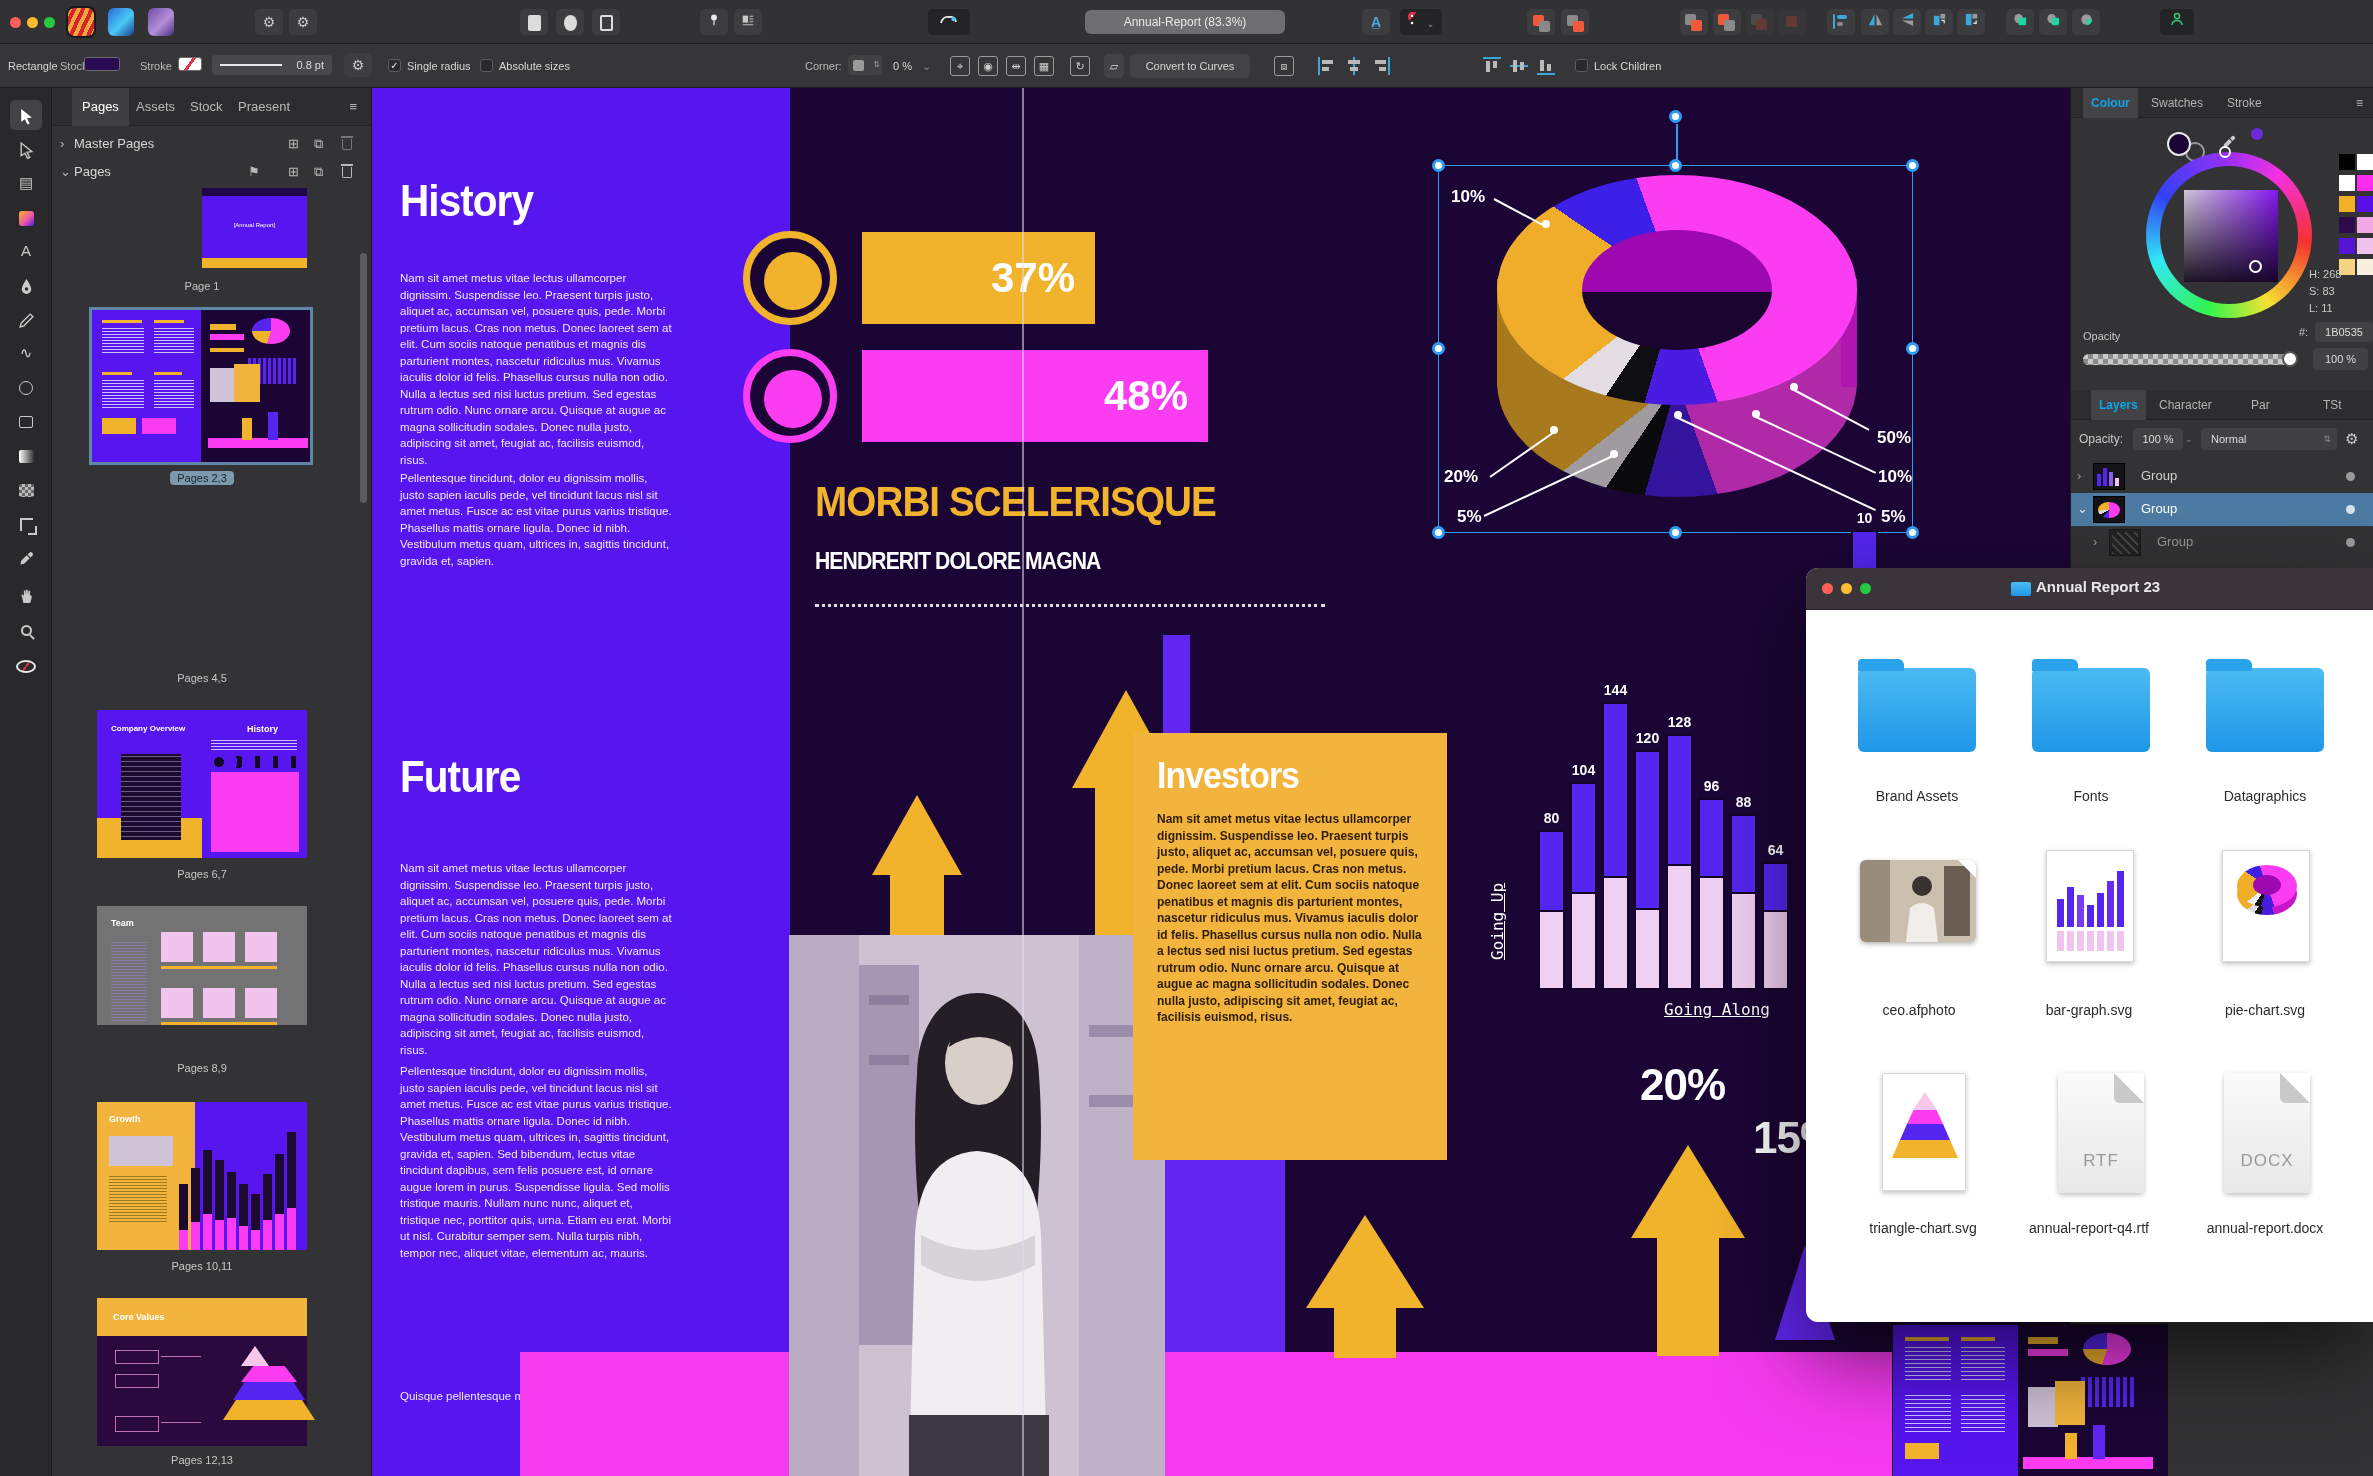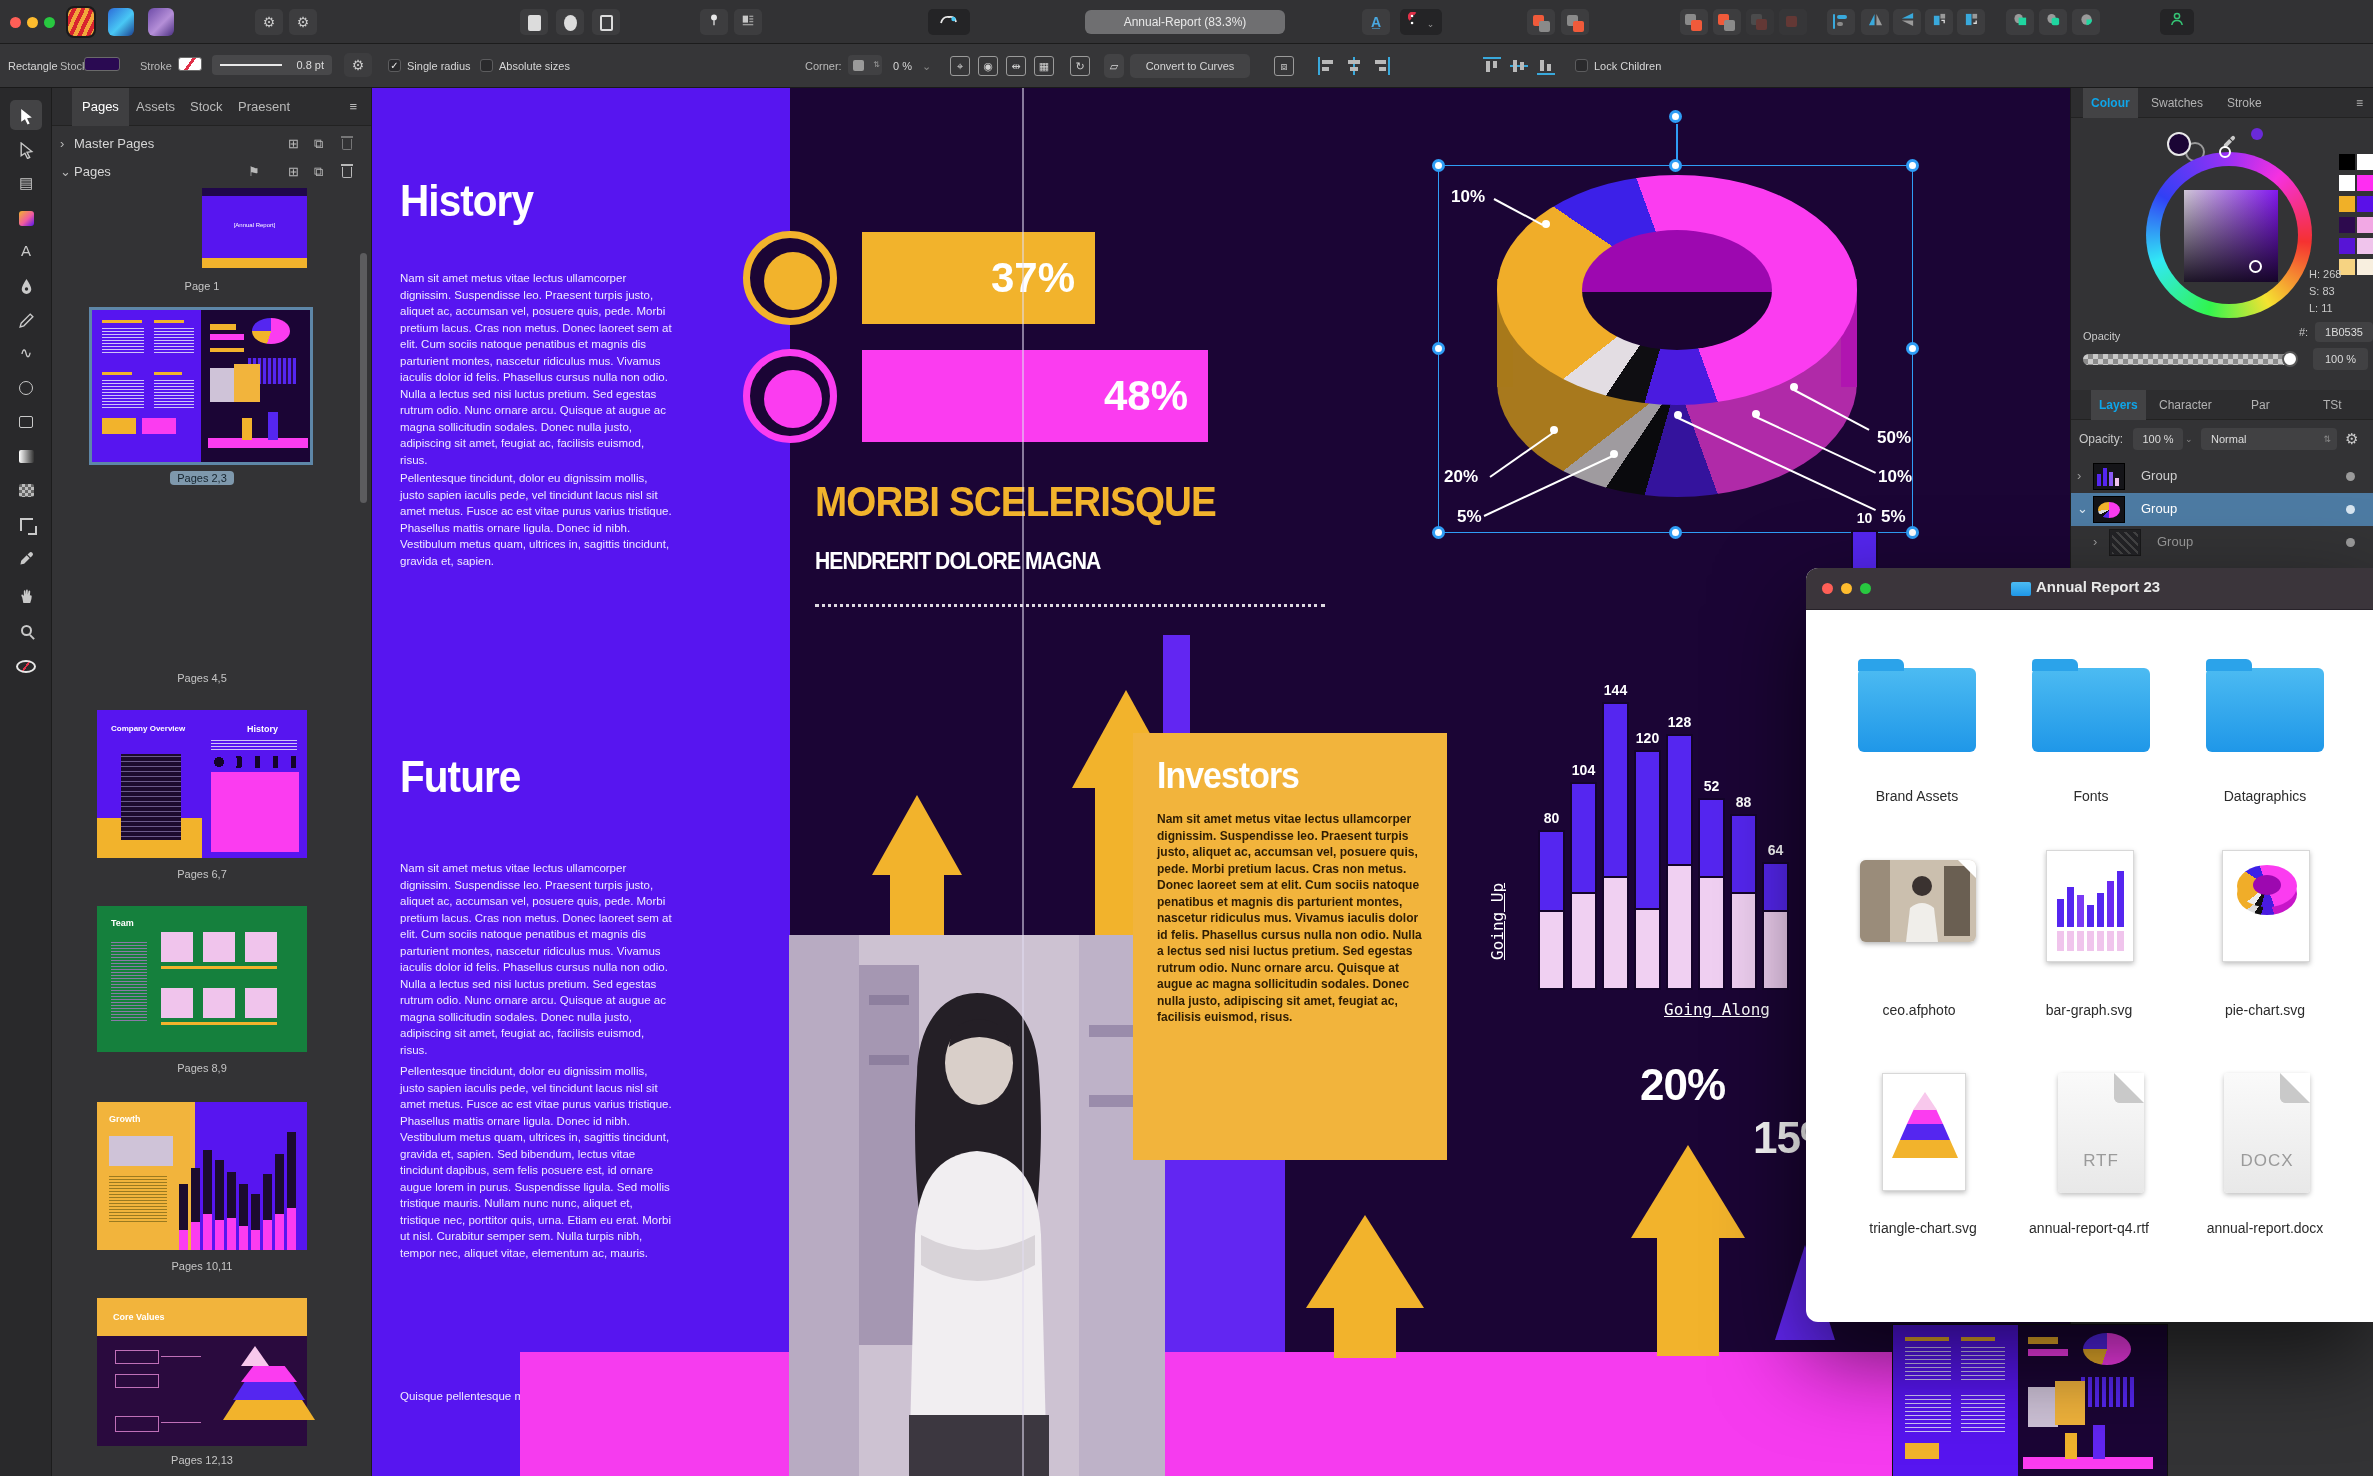--- a/index.html
+++ b/index.html
@@ -377,21 +377,21 @@
       <div class="abs" style="left:14px;top:14px;color:#fff;font-size:8px;font-weight:bold;line-height:9px">Company Overview</div>
       <div class="abs" style="left:24px;top:44px;width:60px;height:86px;background:#1c0b2e repeating-linear-gradient(#6a5a8a 2px 3px,transparent 3px 7px)"></div>
       <div class="abs" style="left:105px;top:0;width:105px;height:100%;background:#5715f0"></div>
       <div class="abs" style="left:150px;top:14px;color:#fff;font-size:9px;font-weight:bold">History</div>
       <div class="abs" style="left:114px;top:30px;width:86px;height:10px;background:repeating-linear-gradient(#cfc3f8 0 1px,transparent 1px 3px)"></div>
       <div class="abs" style="left:114px;top:46px;width:88px;height:12px;background:repeating-radial-gradient(circle at 8px 6px,#14042a 0 5px,transparent 5px 18px)"></div>
       <div class="abs" style="left:114px;top:62px;width:88px;height:80px;background:#fb3cf0"></div>
     </div>
     <div class="thumblabel" style="top:780px;left:40px">Pages 6,7</div>
 
-    <div class="abs" style="left:45px;top:818px;width:210px;height:146px;background:#15803d">
+    <div class="abs" style="left:45px;top:818px;width:210px;height:119px;background:#737373">
       <div class="abs" style="left:14px;top:12px;color:#fff;font-size:9px;font-weight:bold">Team</div>
       <div class="abs" style="left:14px;top:36px;width:36px;height:80px;background:repeating-linear-gradient(#8a7aa8 0 1px,transparent 1px 3px)"></div>
       <div class="abs" style="left:64px;top:26px;width:32px;height:30px;background:#f0c4ec"></div>
       <div class="abs" style="left:106px;top:26px;width:32px;height:30px;background:#f0c4ec"></div>
       <div class="abs" style="left:148px;top:26px;width:32px;height:30px;background:#f0c4ec"></div>
       <div class="abs" style="left:64px;top:82px;width:32px;height:30px;background:#f0c4ec"></div>
       <div class="abs" style="left:106px;top:82px;width:32px;height:30px;background:#f0c4ec"></div>
       <div class="abs" style="left:148px;top:82px;width:32px;height:30px;background:#f0c4ec"></div>
       <div class="abs" style="left:64px;top:60px;width:116px;height:3px;background:#f2b32c"></div>
       <div class="abs" style="left:64px;top:116px;width:116px;height:3px;background:#f2b32c"></div>
@@ -567,21 +567,21 @@
           <span class="bl">120</span>
           <div class="bt" style="height: 160px;"></div>
           <div class="bp" style="height: 80px;"></div>
         </div>
         <div class="bar">
           <span class="bl">128</span>
           <div class="bt" style="height: 132px;"></div>
           <div class="bp" style="height: 124px;"></div>
         </div>
         <div class="bar">
-          <span class="bl">52</span>
+          <span class="bl">96</span>
           <div class="bt" style="height: 80px;"></div>
           <div class="bp" style="height: 112px;"></div>
         </div>
         <div class="bar">
           <span class="bl">88</span>
           <div class="bt" style="height: 80px;"></div>
           <div class="bp" style="height: 96px;"></div>
         </div>
         <div class="bar">
           <span class="bl">64</span>

